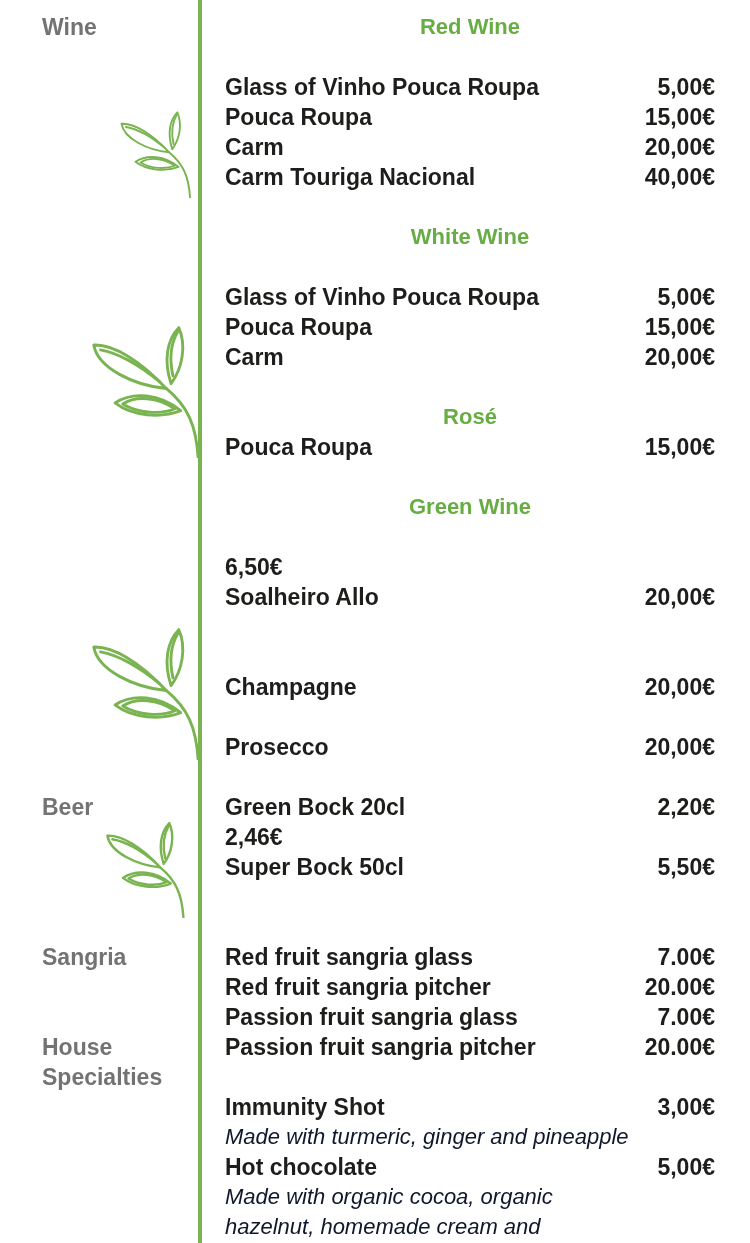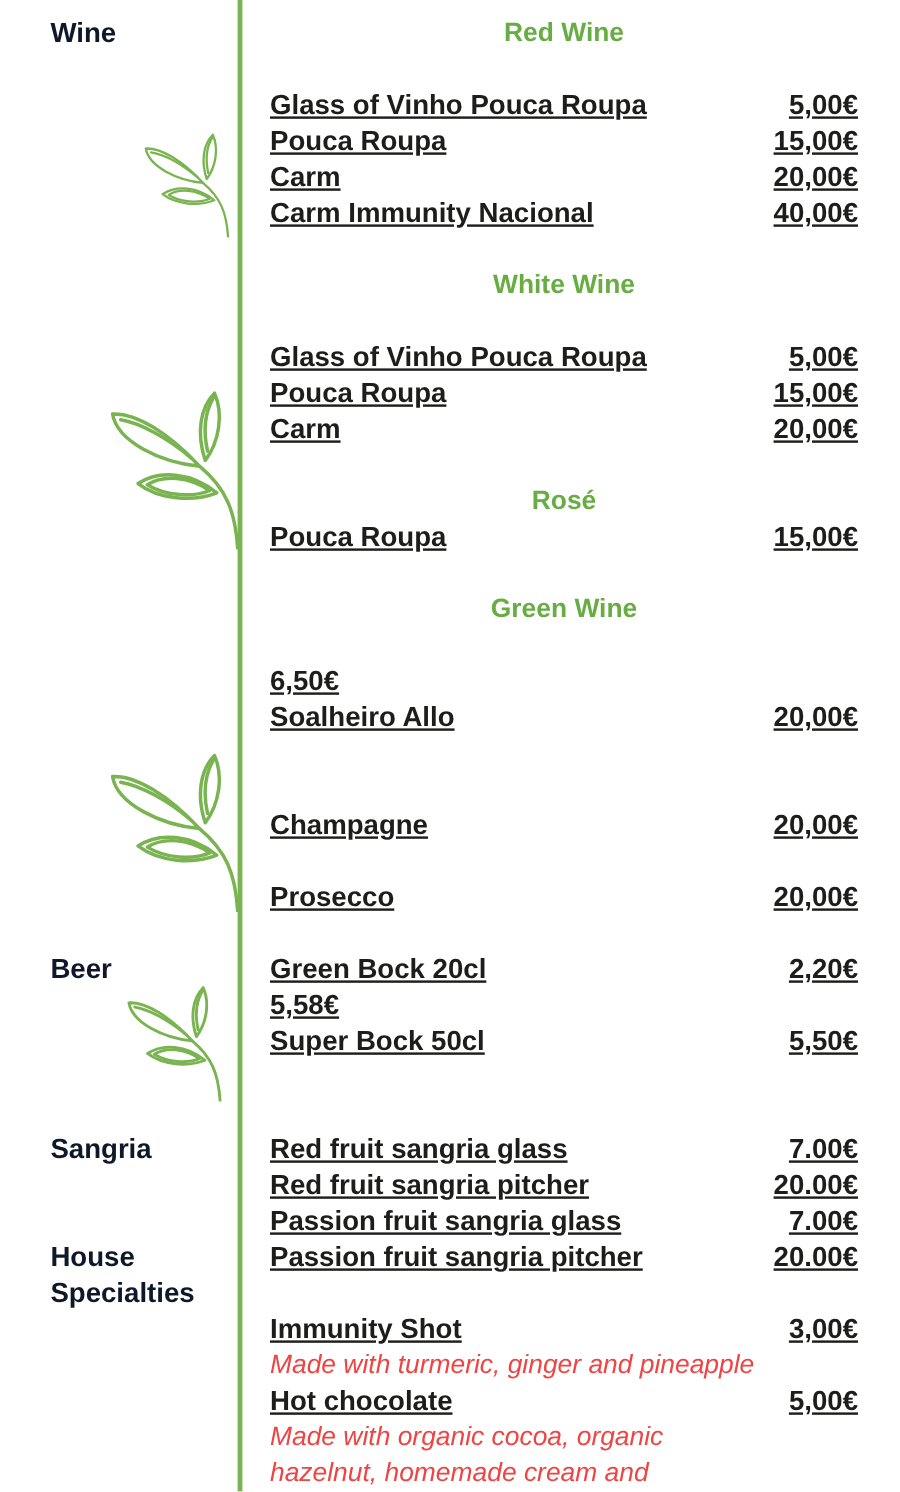--- a/index.html
+++ b/index.html
@@ -5,41 +5,41 @@
   html,body{margin:0;padding:0;}
   body{
     width:750px;height:1243px;background:#ffffff;overflow:hidden;position:relative;
     font-family:"Liberation Sans",sans-serif;color:#1d1d1b;
     -webkit-font-smoothing:antialiased;
   }
   .page{position:absolute;inset:0;}
   .vline{position:absolute;left:198px;top:0;width:4px;height:1243px;background:#79b451;}
   .leaf{position:absolute;}
   .cat-label{
-    position:absolute;left:42px;font-size:23px;font-weight:600;line-height:30px;color:#0f172a;
+    position:absolute;left:42px;font-size:23px;font-weight:600;line-height:30px;color:#737373;
   }
   .content{
     position:absolute;left:225px;top:12px;width:490px;
     font-size:23px;font-weight:600;line-height:30px;
   }
   .sec-header{
     display:block;height:30px;line-height:30px;text-align:center;
     color:#68ad44;font-weight:700;font-size:22px;
   }
   .mb1{margin-bottom:30px;}
   .mt1{margin-top:30px;}
   .mt2{margin-top:60px;}
   .item{
     display:flex;justify-content:space-between;align-items:flex-end;
-    height:30px;line-height:30px;text-decoration:underline;
+    height:30px;line-height:30px;
   }
   .item .name{white-space:nowrap;}
   .item .price{white-space:nowrap;text-align:right;}
   .desc{
-    font-style:italic;font-weight:400;font-size:22px;line-height:30px;color:#ef4444;
+    font-style:italic;font-weight:400;font-size:22px;line-height:30px;color:#0f172a;
   }
   .desc.wrap2{max-width:345px;}
   svg.branch{display:block;}
 </style>
 </head>
 <body>
 
 <div class="page">
 
   <div class="vline"></div>
@@ -98,21 +98,21 @@
     </div>
     <div class="item">
       <span class="name">Pouca Roupa</span>
       <span class="price">15,00€</span>
     </div>
     <div class="item">
       <span class="name">Carm</span>
       <span class="price">20,00€</span>
     </div>
     <div class="item">
-      <span class="name">Carm Immunity Nacional</span>
+      <span class="name">Carm Touriga Nacional</span>
       <span class="price">40,00€</span>
     </div>
 
     <div class="sec-header mt1 mb1">White Wine</div>
     <div class="item">
       <span class="name">Glass of Vinho Pouca Roupa</span>
       <span class="price">5,00€</span>
     </div>
     <div class="item">
       <span class="name">Pouca Roupa</span>
@@ -146,21 +146,21 @@
     <div class="item mt1">
       <span class="name">Prosecco</span>
       <span class="price">20,00€</span>
     </div>
 
     <div class="item mt1">
       <span class="name">Green Bock 20cl</span>
       <span class="price">2,20€</span>
     </div>
     <div class="item">
-      <span class="price">5,58€</span>
+      <span class="price">2,46€</span>
     </div>
     <div class="item">
       <span class="name">Super Bock 50cl</span>
       <span class="price">5,50€</span>
     </div>
 
     <div class="item mt2">
       <span class="name">Red fruit sangria glass</span>
       <span class="price">7.00€</span>
     </div>

